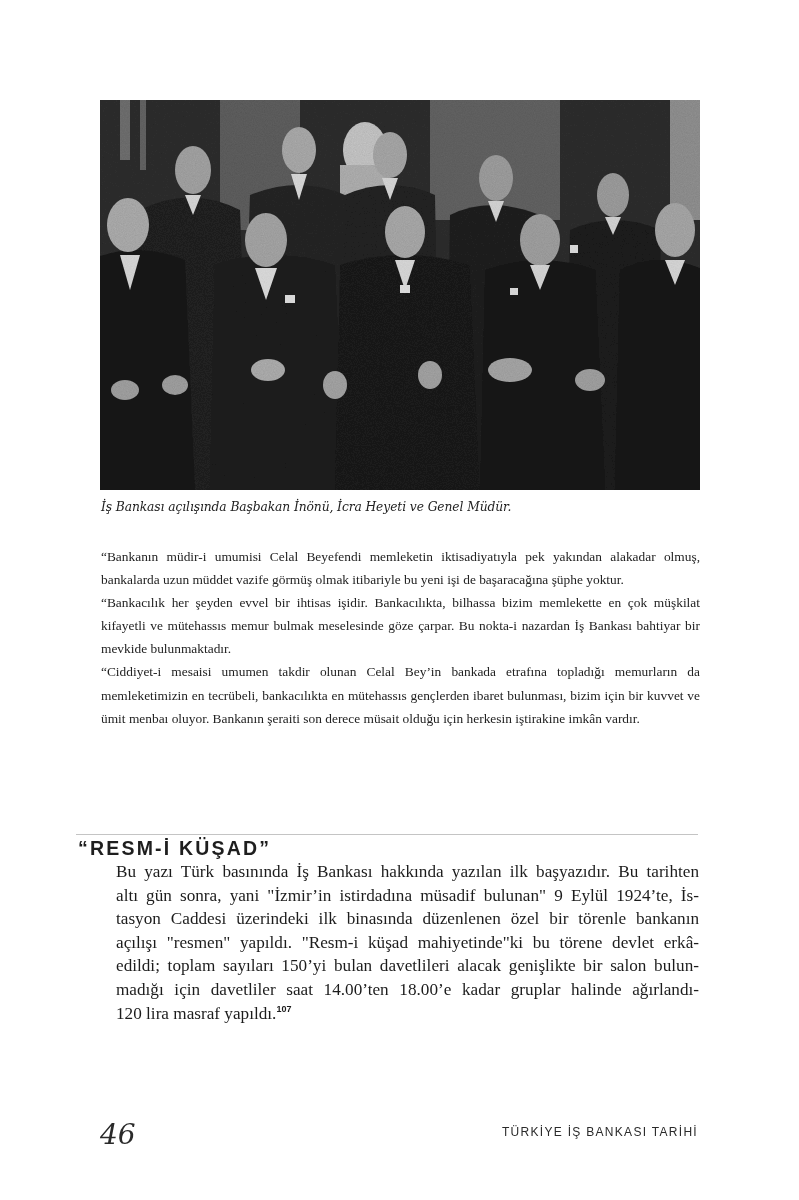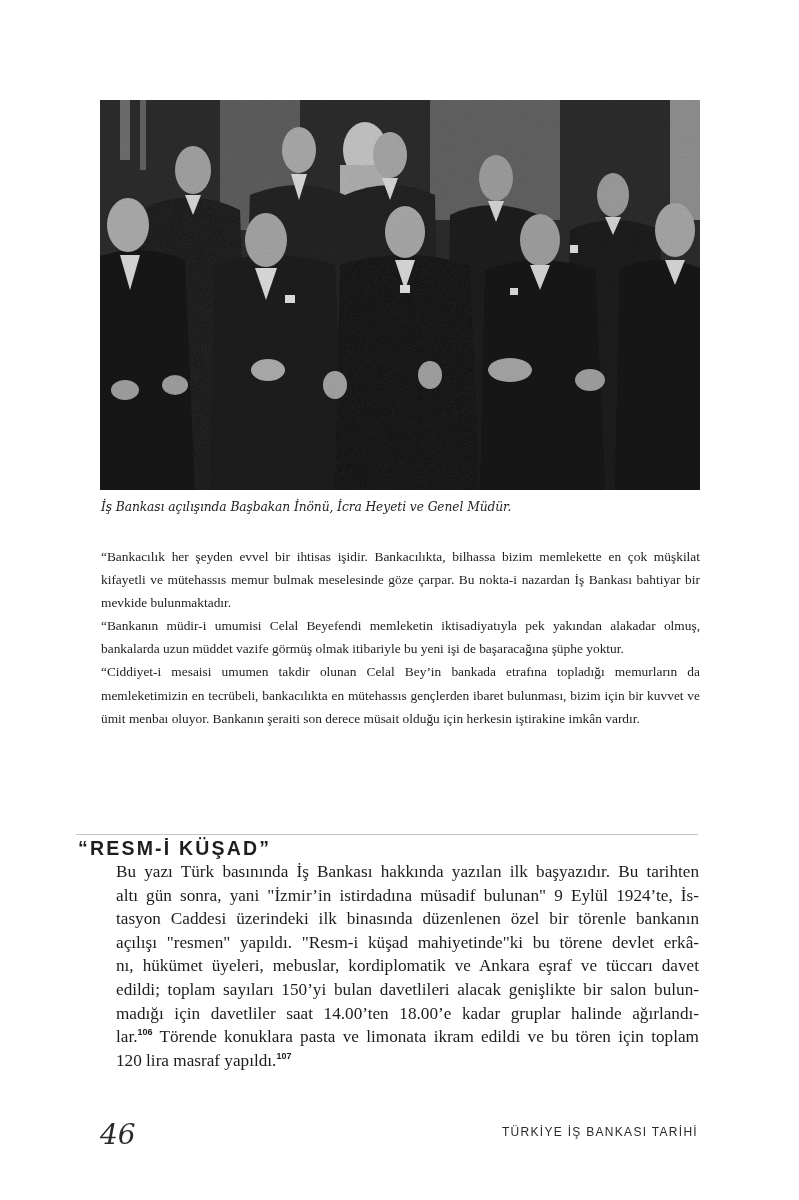--- a/index.html
+++ b/index.html
@@ -137,35 +137,33 @@
       <ellipse cx="330" cy="275" rx="12" ry="14" fill="#9c9c9c"></ellipse>
       <ellipse cx="410" cy="270" rx="22" ry="12" fill="#9f9f9f"></ellipse>
       <ellipse cx="490" cy="280" rx="15" ry="11" fill="#9a9a9a"></ellipse>
     </g>
   </svg>
 </div>
 
 <div class="caption">İş Bankası açılışında Başbakan İnönü, İcra Heyeti ve Genel Müdür.</div>
 
 <div class="quote-block">
+  <p>“Bankanın müdir-i umumisi Celal Beyefendi memleketin iktisadiyatıyla pek yakından alakadar olmuş, bankalarda uzun müddet vazife görmüş olmak itibariyle bu yeni işi de başaracağına şüphe yoktur.</p>
   <p>“Bankacılık her şeyden evvel bir ihtisas işidir. Bankacılıkta, bilhassa bizim memlekette en çok müşkilat kifayetli ve mütehassıs memur bulmak meselesinde göze çarpar. Bu nokta-i nazardan İş Bankası bahtiyar bir mevkide bulunmaktadır.</p>
-  <p>“Bankanın müdir-i umumisi Celal Beyefendi memleketin iktisadiyatıyla pek yakından alakadar olmuş, bankalarda uzun müddet vazife görmüş olmak itibariyle bu yeni işi de başaracağına şüphe yoktur.</p>
   <p>“Ciddiyet-i mesaisi umumen takdir olunan Celal Bey’in bankada etrafına topladığı memurların da memleketimizin en tecrübeli, bankacılıkta en mütehassıs gençlerden ibaret bulunması, bizim için bir kuvvet ve ümit menbaı oluyor. Bankanın şeraiti son derece müsait olduğu için herkesin iştirakine imkân vardır.</p>
 </div>
 
 <div class="rule"></div>
 
 <h2 class="section-heading">“RESM-İ KÜŞAD”</h2>
 
 <div class="body-text">
   <span class="line">Bu yazı Türk basınında İş Bankası hakkında yazılan ilk başyazıdır. Bu tarihten</span>
   <span class="line">altı gün sonra, yani "İzmir’in istirdadına müsadif bulunan" 9 Eylül 1924’te, İs-</span>
   <span class="line">tasyon Caddesi üzerindeki ilk binasında düzenlenen özel bir törenle bankanın</span>
   <span class="line">açılışı "resmen" yapıldı. "Resm-i küşad mahiyetinde"ki bu törene devlet erkâ-</span>
-  <span class="line">nı, hükümet üyeleri, mebuslar, kordiplomatik ve Ankara eşraf ve tüccarı davet</span>
   <span class="line">edildi; toplam sayıları 150’yi bulan davetlileri alacak genişlikte bir salon bulun-</span>
   <span class="line">madığı için davetliler saat 14.00’ten 18.00’e kadar gruplar halinde ağırlandı-</span>
-  <span class="line"><span>lar.</span><sup class="fn">106</sup><span> Törende konuklara pasta ve limonata ikram edildi ve bu tören için toplam</span></span>
   <span class="line end"><span>120 lira masraf yapıldı.</span><sup class="fn">107</sup></span>
 </div>
 
 <div class="page-number">46</div>
 <div class="running-footer">TÜRKİYE İŞ BANKASI TARİHİ</div>
 
 </body></html>

